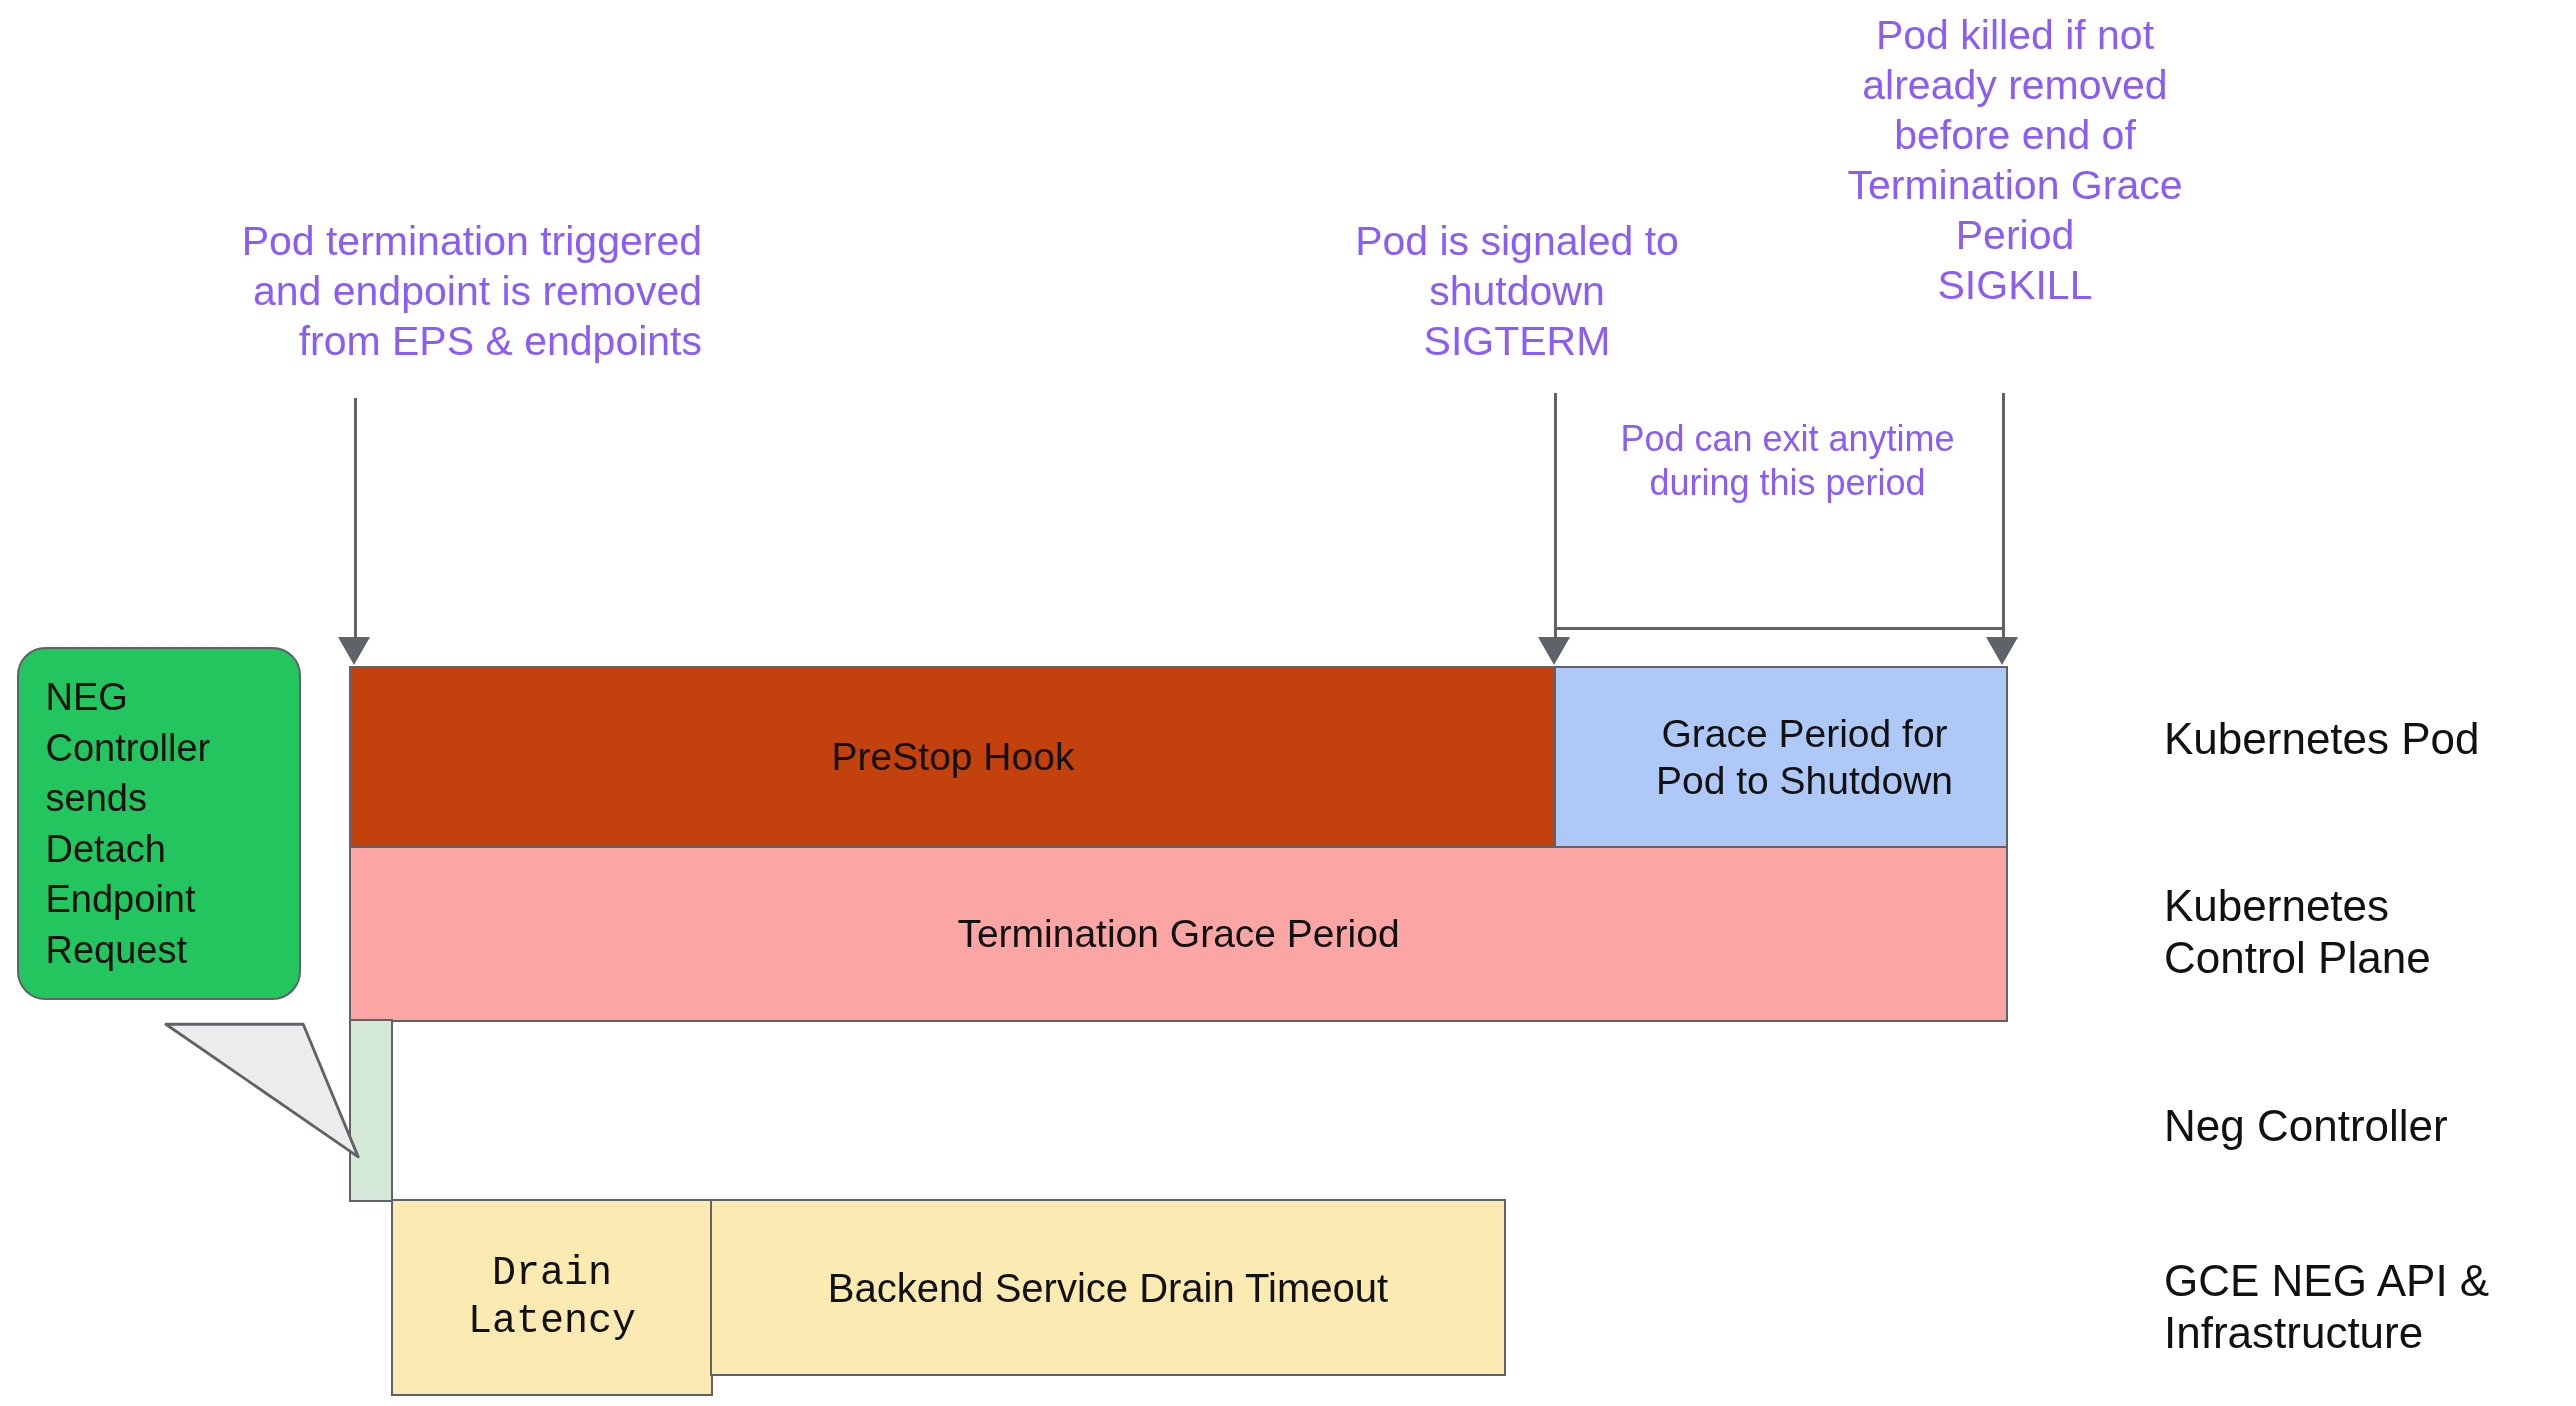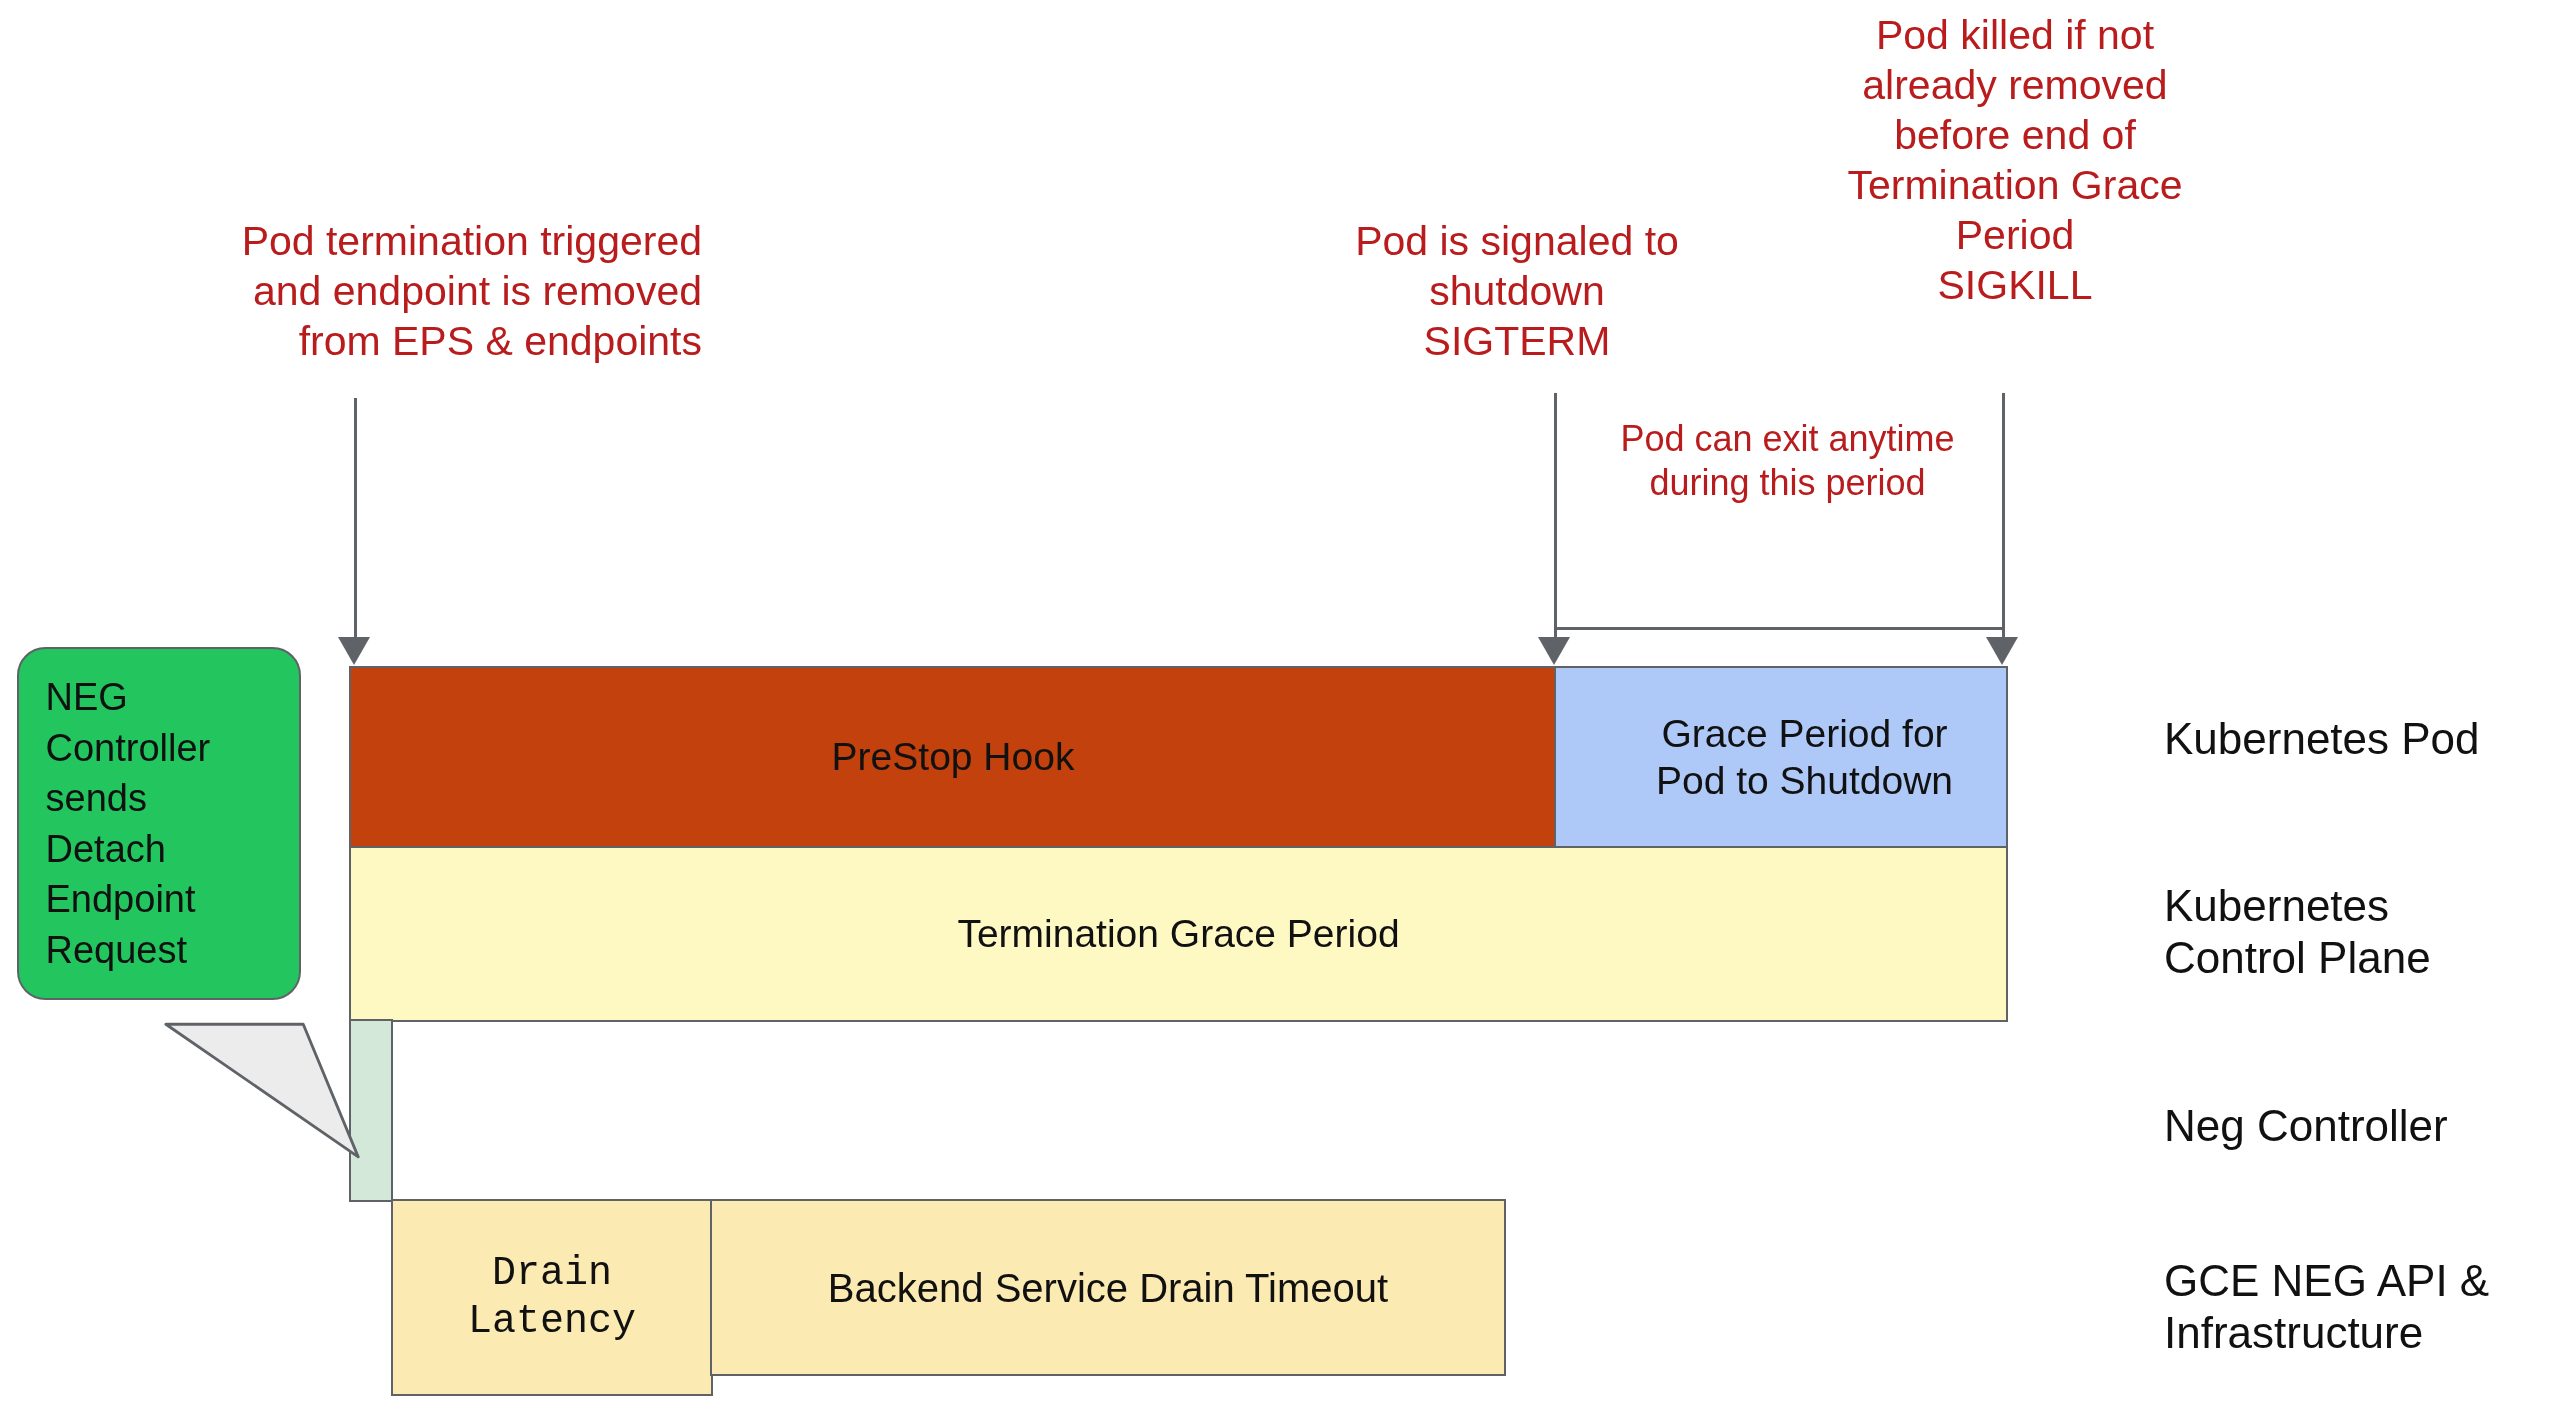--- a/index.html
+++ b/index.html
@@ -19,42 +19,42 @@
     overflow: hidden;
   }
 
   
   .abs { position: absolute; box-sizing: border-box; }
 
   
   .annot {
     text-align: center;
     line-height: 1.22;
-    color: #b91c1c;
+    color: #8b5cf6;
     white-space: pre-line;
     font-weight: 400;
   }
   .annot-lg { font-size: 41px; }
   .annot-sm { font-size: 36px; }
 
   
   .bar {
     border: 2.8px solid #5f6368;
     display: flex;
     align-items: center;
     justify-content: center;
     text-align: center;
     line-height: 1.2;
     font-size: 39px;
     color: #111111;
     white-space: pre-line;
   }
   .bar-prestop      { background: #c2410c; }
   .bar-grace        { background: #aec8f8; padding-left: 47px; }
-  .bar-tgp          { background: #fef9c3; }
+  .bar-tgp          { background: #fca5a5; }
   .bar-neg          { background: #d3e8d8; }
   .bar-yellow       { background: #fbeab2; }
 
   
   .vline {
     background: #5f6368;
     width: 2.8px;
   }
   .hline {
     background: #5f6368;

